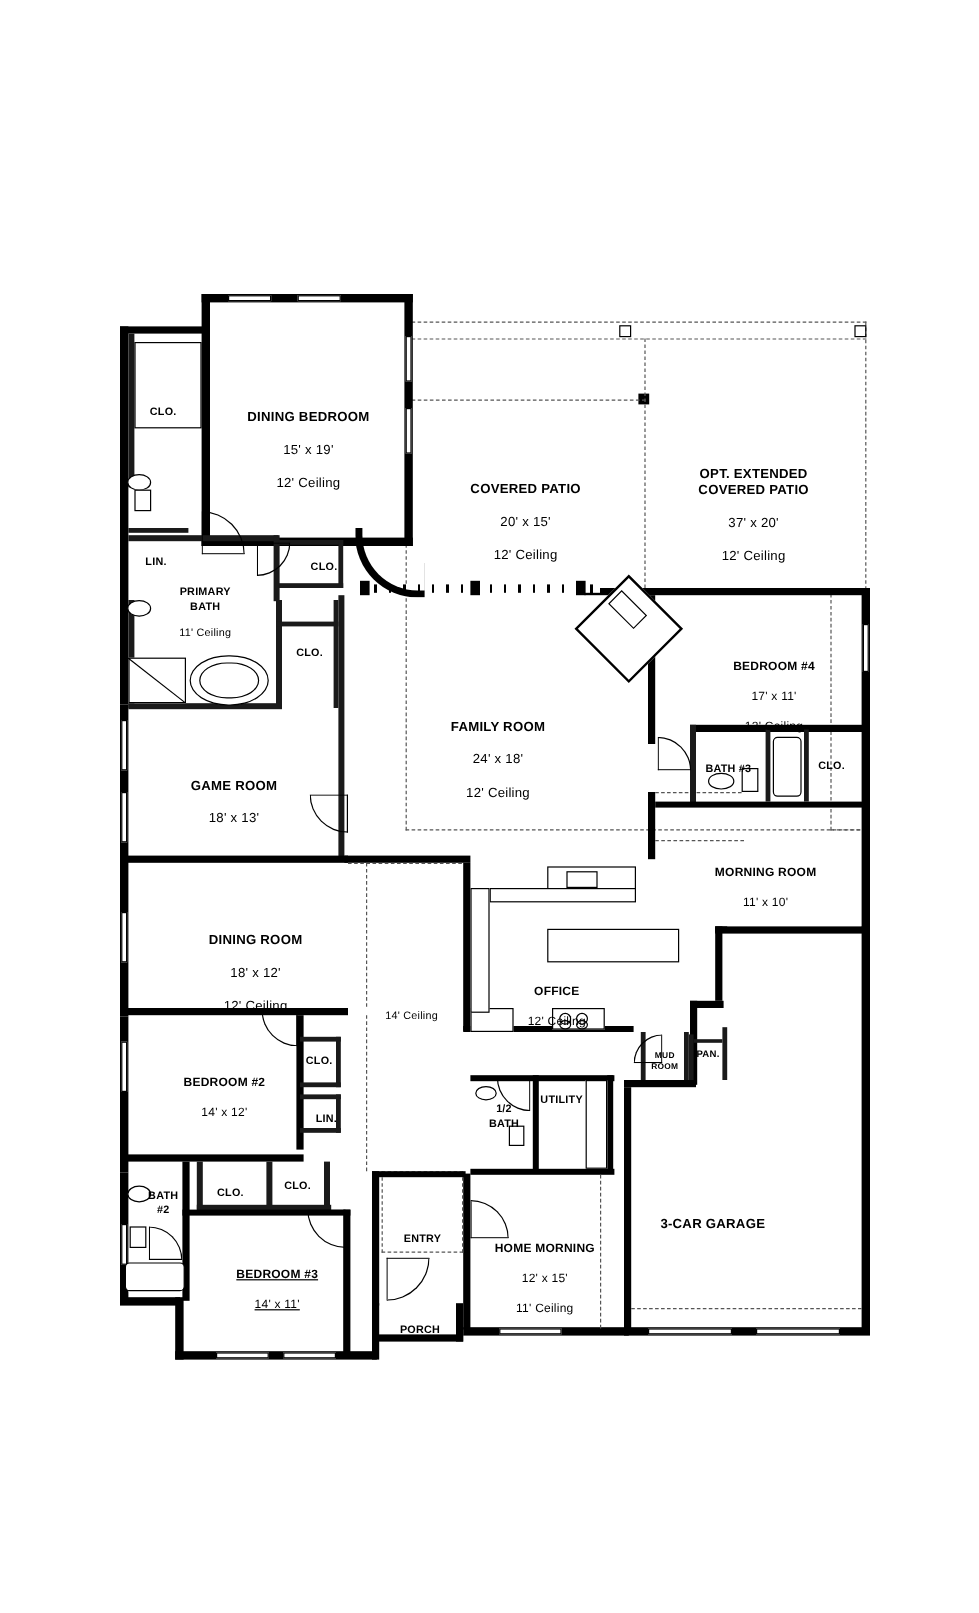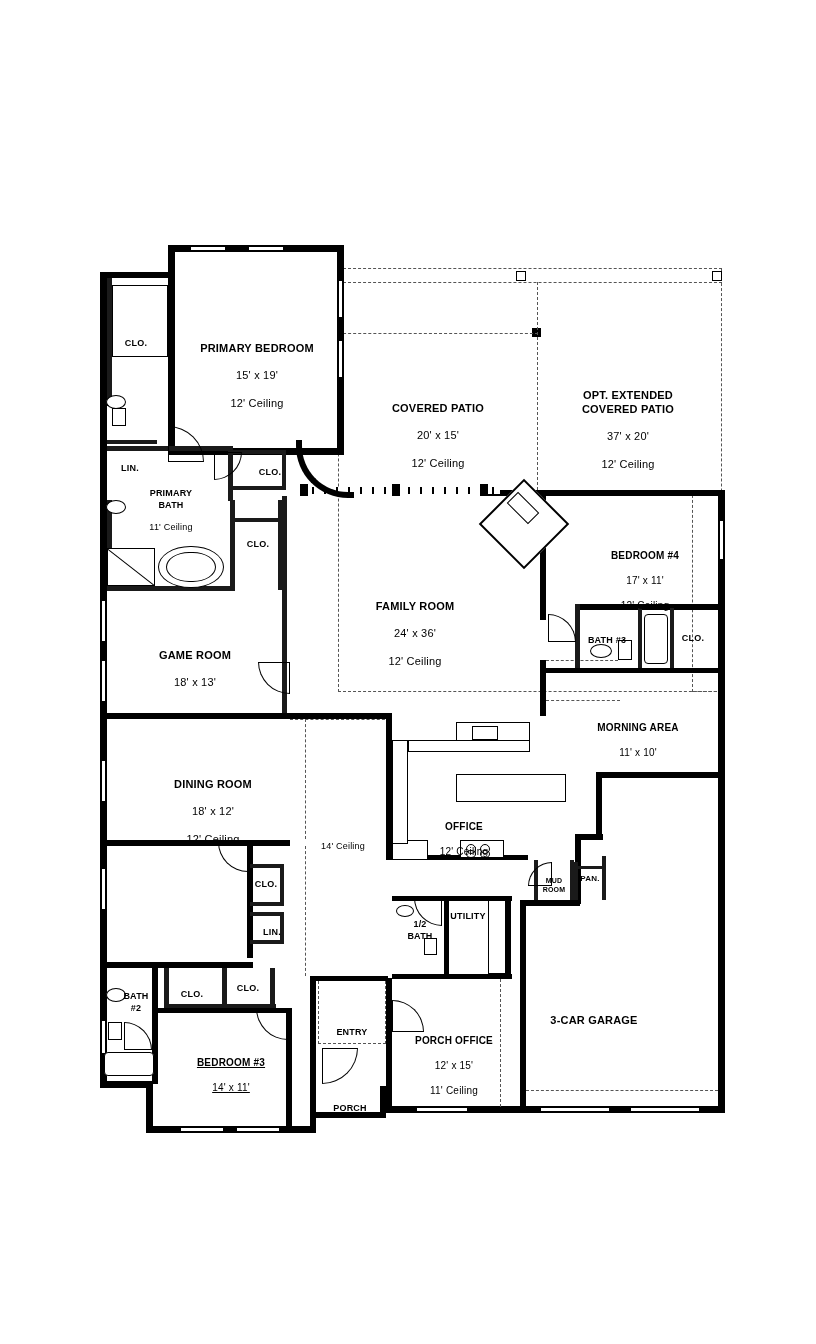--- a/index.html
+++ b/index.html
@@ -259,21 +259,21 @@
   <div class="swing" style="left:256px; top:1008px; width:30px; height:30px; border-bottom:1px solid #000; border-left:1px solid #000; border-radius:0 0 0 100%;"></div>
   <div class="swing" style="left:322px; top:1048px; width:34px; height:34px; border-bottom:1px solid #000; border-right:1px solid #000; border-radius:0 0 100% 0;"></div>
   <div class="swing" style="left:392px; top:1000px; width:30px; height:30px; border-top:1px solid #000; border-right:1px solid #000; border-radius:0 100% 0 0;"></div>
   <div class="swing" style="left:414px; top:898px; width:26px; height:26px; border-bottom:1px solid #000; border-left:1px solid #000; border-radius:0 0 0 100%;"></div>
   <div class="swing" style="left:548px; top:614px; width:26px; height:26px; border-top:1px solid #000; border-right:1px solid #000; border-radius:0 100% 0 0;"></div>
   <div class="swing" style="left:124px; top:1022px; width:26px; height:26px; border-top:1px solid #000; border-right:1px solid #000; border-radius:0 100% 0 0;"></div>
   <div class="swing" style="left:214px; top:452px; width:26px; height:26px; border-bottom:1px solid #000; border-right:1px solid #000; border-radius:0 0 100% 0;"></div>
   <div class="swing" style="left:528px; top:862px; width:22px; height:22px; border-top:1px solid #000; border-left:1px solid #000; border-radius:100% 0 0 0;"></div>
 
   <div class="lbl f11" style="left:176px; top:328px; width:162px;">
-    <span class="t">PRIMARY BEDROOM</span>
+    <span class="t">DINING BEDROOM</span>
     <span class="s">15' x 19'</span>
     <span class="s">12' Ceiling</span>
   </div>
 
   <div class="lbl f11" style="left:352px; top:388px; width:172px;">
     <span class="t">COVERED PATIO</span>
     <span class="s">20' x 15'</span>
     <span class="s">12' Ceiling</span>
   </div>
 
@@ -285,55 +285,59 @@
   </div>
 
   <div class="lbl f9" style="left:126px; top:477px; width:90px;">
     <span class="t">PRIMARY
 BATH</span>
     <span class="s">11' Ceiling</span>
   </div>
 
   <div class="lbl f11" style="left:330px; top:586px; width:170px;">
     <span class="t">FAMILY ROOM</span>
-    <span class="s">24' x 36'</span>
+    <span class="s">24' x 18'</span>
     <span class="s">12' Ceiling</span>
   </div>
 
   <div class="lbl f10" style="left:570px; top:537px; width:150px;">
     <span class="t">BEDROOM #4</span>
     <span class="s">17' x 11'</span>
     <span class="s">12' Ceiling</span>
   </div>
 
   <div class="lbl f9" style="left:576px; top:624px; width:62px;">
     <span class="t">BATH #3</span>
   </div>
 
   <div class="lbl f11" style="left:128px; top:635px; width:134px;">
     <span class="t">GAME ROOM</span>
     <span class="s">18' x 13'</span>
   </div>
 
   <div class="lbl f10" style="left:562px; top:709px; width:152px;">
-    <span class="t">MORNING AREA</span>
+    <span class="t">MORNING ROOM</span>
     <span class="s">11' x 10'</span>
   </div>
 
   <div class="lbl f11" style="left:140px; top:764px; width:146px;">
     <span class="t">DINING ROOM</span>
     <span class="s">18' x 12'</span>
     <span class="s">12' Ceiling</span>
   </div>
 
   <div class="lbl f10" style="left:412px; top:808px; width:104px;">
     <span class="t">OFFICE</span>
     <span class="s">12' Ceiling</span>
   </div>
 
+  <div class="lbl f10" style="left:120px; top:884px; width:134px;">
+    <span class="t">BEDROOM #2</span>
+    <span class="s">14' x 12'</span>
+  </div>
 
   <div class="lbl f9" style="left:112px; top:980px; width:48px;">
     <span class="t">BATH
 #2</span>
   </div>
 
   <div class="lbl f10" style="left:164px; top:1044px; width:134px;text-decoration:underline;">
     <span class="t">BEDROOM #3</span>
     <span class="s">14' x 11'</span>
   </div>
@@ -358,21 +362,21 @@
 
   <div class="lbl f9" style="left:318px; top:1016px; width:68px;">
     <span class="t">ENTRY</span>
   </div>
 
   <div class="lbl f9" style="left:316px; top:1092px; width:68px;">
     <span class="t">PORCH</span>
   </div>
 
   <div class="lbl f10" style="left:400px; top:1022px; width:108px;">
-    <span class="t">PORCH OFFICE</span>
+    <span class="t">HOME MORNING</span>
     <span class="s">12' x 15'</span>
     <span class="s">11' Ceiling</span>
   </div>
 
   <div class="lbl f11" style="left:510px; top:1000px; width:168px;">
     <span class="t">3-CAR GARAGE</span>
   </div>
 
   <div class="lbl f9" style="left:112px; top:327px; width:48px;">
     <span class="t">CLO.</span>

